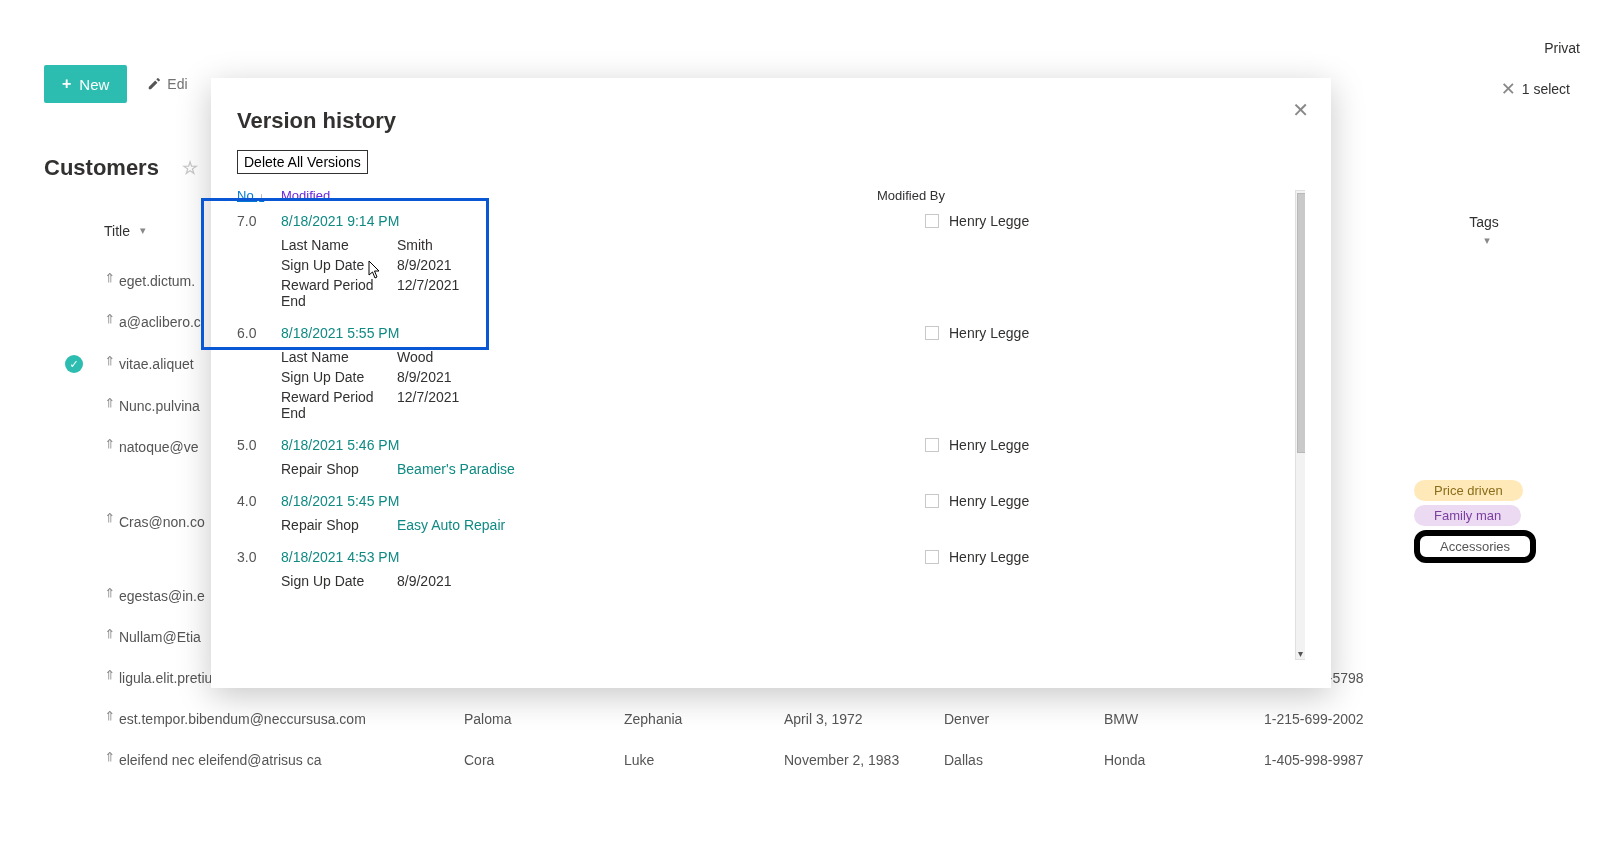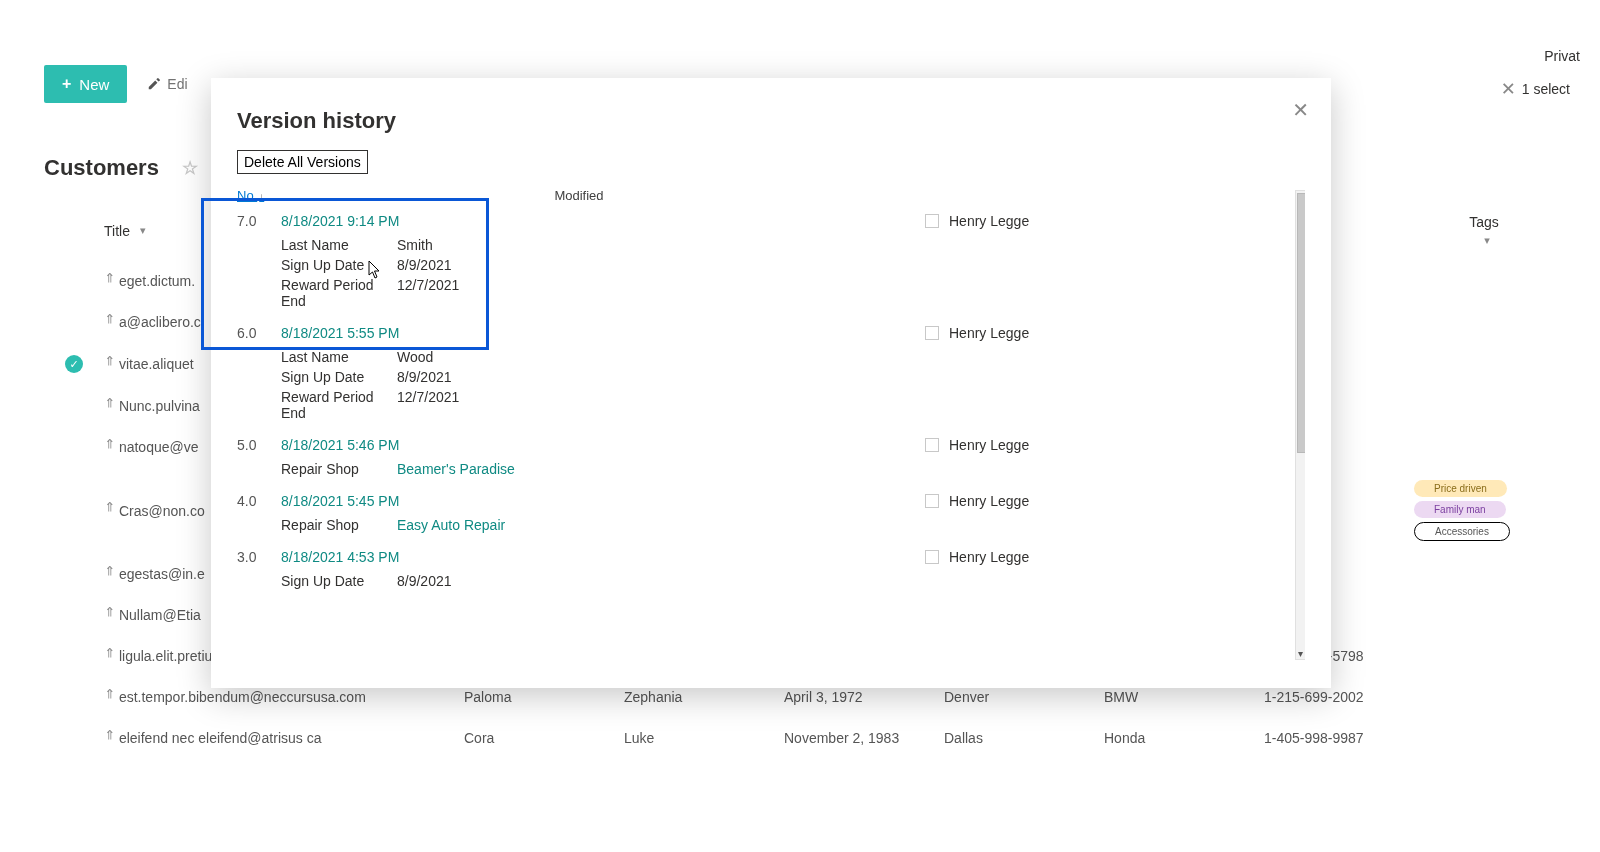--- a/index.html
+++ b/index.html
@@ -1,18 +1,18 @@
 <!DOCTYPE html>
 <html><head>
 <meta charset="utf-8">
 <style>
 * { box-sizing: border-box; margin: 0; padding: 0; }
 body { font-family: "Segoe UI", Arial, sans-serif; background: #fff; color: #323130; overflow: hidden; width: 1600px; height: 852px; position: relative; }
 
-.top-right { position: absolute; top: 48px; right: 20px; font-size: 14px; color: #323130; }
+.top-right { position: absolute; top: 40px; right: 20px; font-size: 14px; color: #323130; }
 
 .toolbar { position: absolute; top: 65px; left: 44px; display: flex; align-items: center; gap: 20px; }
 .btn-new { background: #2dbdb0; color: #fff; border: none; padding: 10px 18px; font-size: 15px; border-radius: 2px; display: inline-flex; align-items: center; gap: 8px; cursor: pointer; }
 .btn-new .plus { font-size: 16px; font-weight: bold; }
 .edit-link { color: #737373; font-size: 14px; display: inline-flex; align-items: center; gap: 6px; }
 .pencil { width: 14px; height: 14px; }
 
 .sel-banner { position: absolute; top: 80px; right: 30px; font-size: 14px; display: flex; align-items: center; gap: 6px; }
 .sel-banner .x { color: #888; font-size: 18px; line-height: 1; }
 
@@ -29,40 +29,40 @@
 .col-ln { flex: 0 0 160px; }
 .col-dob { flex: 0 0 160px; }
 .col-city { flex: 0 0 160px; }
 .col-car { flex: 0 0 160px; }
 .col-num { flex: 0 0 150px; }
 .col-tags { flex: 0 0 140px; display:flex; flex-direction:column; gap:4px; align-items:flex-start;}
 .link-ico { color: #888; font-size: 13px; transform: translateY(-4px) rotate(-45deg); display:inline-block; }
 .chev { color: #888; font-size: 11px; margin-left: 6px; }
 .hdr-label { display:inline-flex; align-items:center; }
 
-.tag { border-radius: 12px; padding: 3px 20px; font-size: 10px; display:inline-block; }
+.tag { border-radius: 12px; padding: 3px 20px; font-size: 13px; display:inline-block; }
 .tag-price { background: #ffe9b8; color: #8a6d1b; }
 .tag-family { background: #ecd9f2; color: #7b3fa0; }
-.tag-acc { background: #fff; border:1px solid #000000; color:#555; }
+.tag-acc { background: #fff; border:6px solid #000000; color:#555; }
 .modal { position: absolute; left: 211px; top: 78px; width: 1120px; height: 610px; background: #fff; box-shadow: 0 8px 32px rgba(0,0,0,0.22); }
 .modal-title { font-size: 22px; font-weight: 600; padding: 30px 26px 16px 26px; }
 .modal-close { position: absolute; top: 20px; right: 22px; font-size: 20px; color: #888; cursor: pointer; background:none; border:none; }
 .delete-all { margin-left: 26px; border: 1px solid #323130; background: #fff; padding: 3px 6px; font-size: 14px; cursor: pointer; }
 
 .vh-body { position: relative; margin: 14px 26px 0 26px; height: 480px; overflow: hidden; }
 .vh-scroll { position:absolute; right:-6px; top:2px; width:16px; height:470px; background:#f2f2f2; border:1px solid #e0e0e0; }
 .vh-thumb { position:absolute; top:2px; left:1px; width:12px; height:260px; background:#c9c9c9; border:1px solid #b8b8b8; }
 .vh-arrow { position:absolute; left:2px; font-size:10px; color:#555; }
 .vh-arrow.up { top:0; }
 .vh-arrow.down { bottom:0; }
 
 .vh-head { display:flex; font-size:13px; padding: 0 0 6px 0; }
 .c-no { width: 44px; color:#0078d4; text-decoration: underline; cursor:pointer; }
 .sort-ic { font-size:10px; color:#555; margin-left:2px; }
-.c-mod { flex: 0 0 596px; color:#404040;text-align:center; }
+.c-mod { flex: 0 0 596px; color:#6d28d9; }
 .c-by { flex: 1; color:#323130; }
 
 .version { padding: 4px 0 10px 0; font-size: 14px; }
 .v-line1 { display:flex; align-items: flex-start; }
 .v-no { width: 44px; color:#555; }
 .v-date { color:#0f8a83; cursor:pointer; }
 .v-by { margin-left: auto; display:flex; align-items:center; gap:10px; width: 400px; padding-left: 20px; }
 .v-by-box { width:14px; height:14px; border:1px solid #c8c8c8; background:#fff; }
 .v-fields { margin: 6px 0 0 44px; }
 .v-field { display:flex; padding: 2px 0; font-size:14px; }
@@ -292,20 +292,21 @@
   <div class="modal-title">Version history</div>
   <button class="modal-close">✕</button>
   <button class="delete-all">Delete All Versions</button>
 
   <div class="vh-body">
     <div class="vh-head">
       <div class="c-no">
         <span>No.</span><span class="sort-ic">↓</span>
       </div>
       <div class="c-mod">Modified</div>
+      <div class="c-by">Modified By</div>
     </div>
     <div id="versions">
         <div class="version">
           <div class="v-line1">
             <div class="v-no">7.0</div>
             <div class="v-date">8/18/2021 9:14 PM</div>
             <div class="v-by">
               <span class="v-by-box"></span>
               <span>Henry Legge</span>
             </div>

